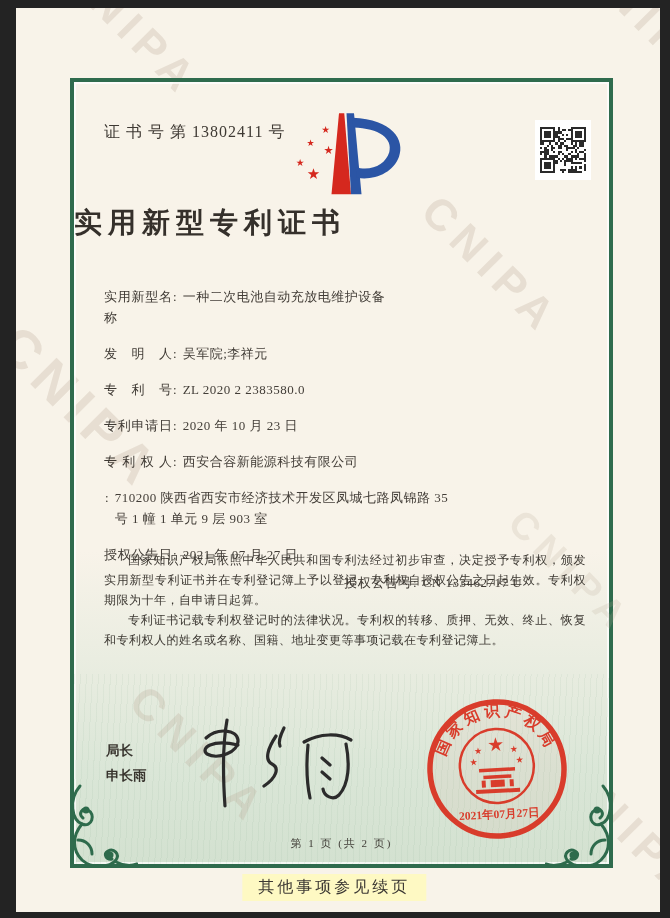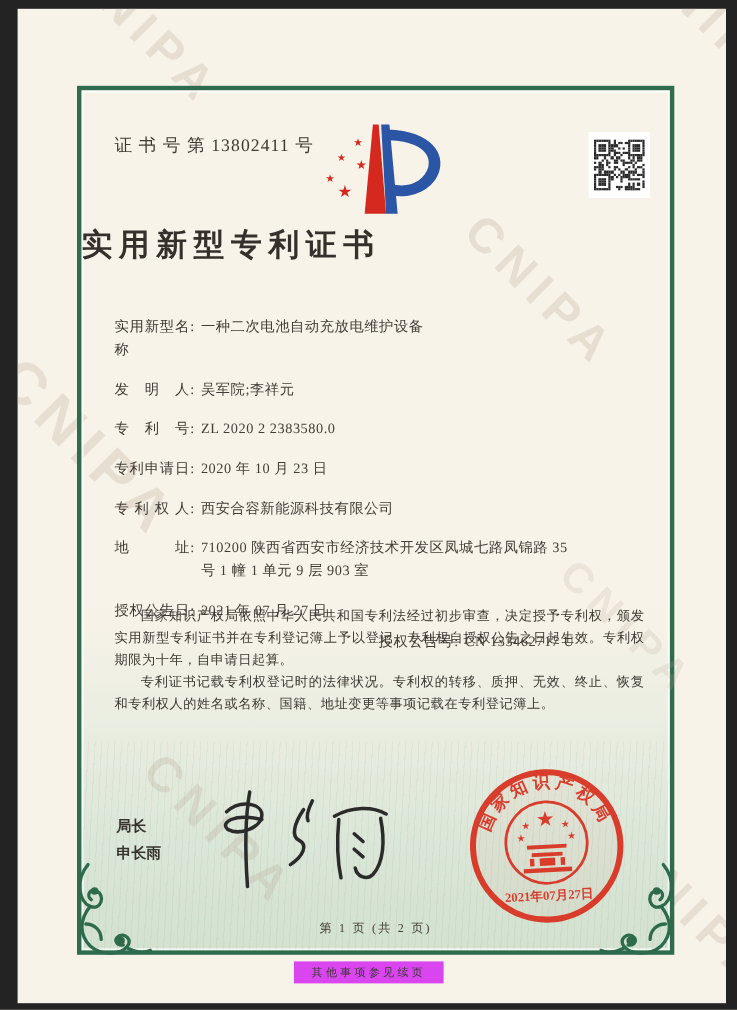--- a/index.html
+++ b/index.html
@@ -70,21 +70,21 @@
           transform:rotate(-3deg); opacity:0.93; }
 
   .page-info { position:absolute; left:0; right:0; top:754px; text-align:center;
                font-size:11px; letter-spacing:2px; color:#43403a; }
 
   .corner { position:absolute; z-index:2; }
   .corner.bl { left:-8px; bottom:-8px; }
   .corner.br { right:-8px; bottom:-8px; transform:scaleX(-1); }
 
   .footer-note { position:absolute; left:50%; top:866px; transform:translateX(-52%);
-                 background:#d946ef; padding:3px 16px; font-size:10px; letter-spacing:3px;
+                 background:#fef9c3; padding:3px 16px; font-size:16px; letter-spacing:3px;
                  color:#3c3833; white-space:nowrap; }
 </style>
 </head>
 <body>
 
 <div class="paper">
 
   <span class="wm w1">CNIPA</span>
   <span class="wm w2">CNIPA</span>
   <span class="wm w3">CNIPA</span>
@@ -602,21 +602,20 @@
           <span class="lab">专利申请日</span>
             <span class="col">:</span>
           <span class="val">2020 年 10 月 23 日</span>
         </div>
         <div class="row">
           <span class="lab">专利权人</span>
             <span class="col">:</span>
           <span class="val">西安合容新能源科技有限公司</span>
         </div>
         <div class="row">
-          <span class="lab">地址</span>
             <span class="col">:</span>
           <span class="val">
             <span class="vline">710200 陕西省西安市经济技术开发区凤城七路凤锦路 35</span>
             <span class="vline">号 1 幢 1 单元 9 层 903 室</span>
           </span>
         </div>
         <div class="row">
           <span class="lab">授权公告日</span>
             <span class="col">:</span>
           <span class="val">2021 年 07 月 27 日</span>

